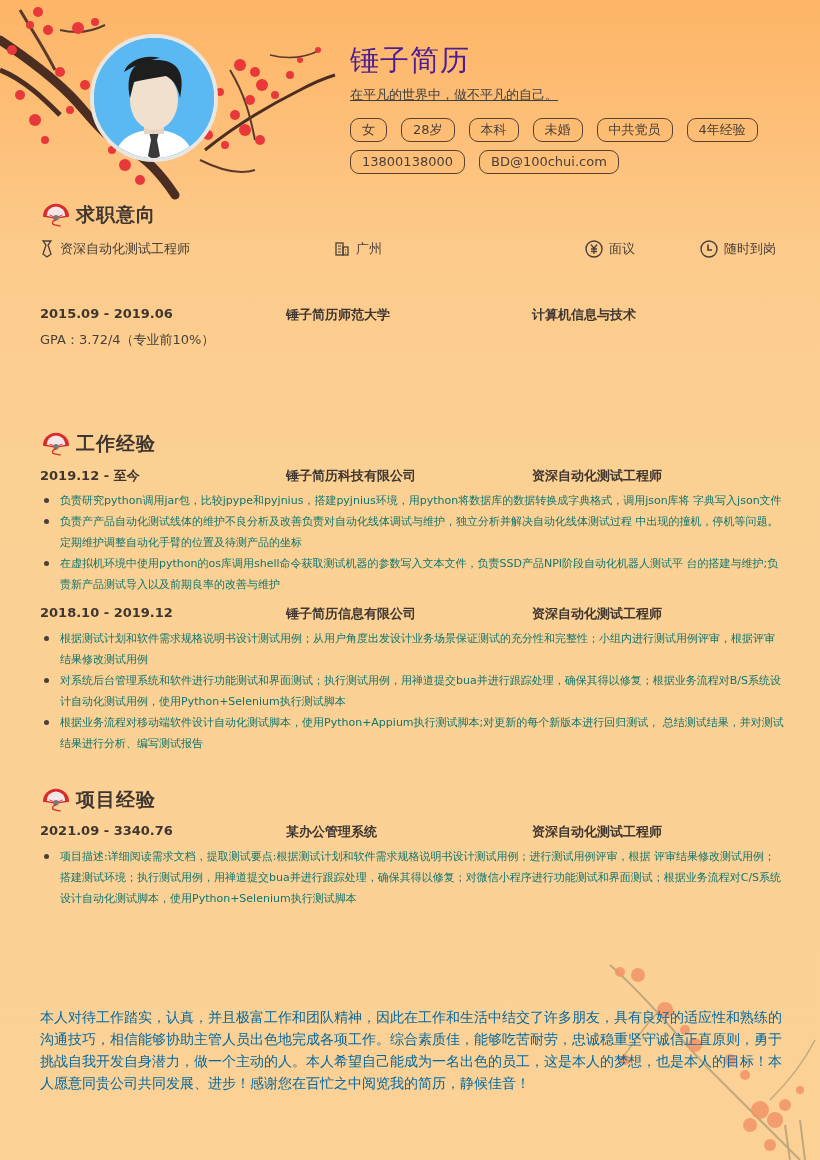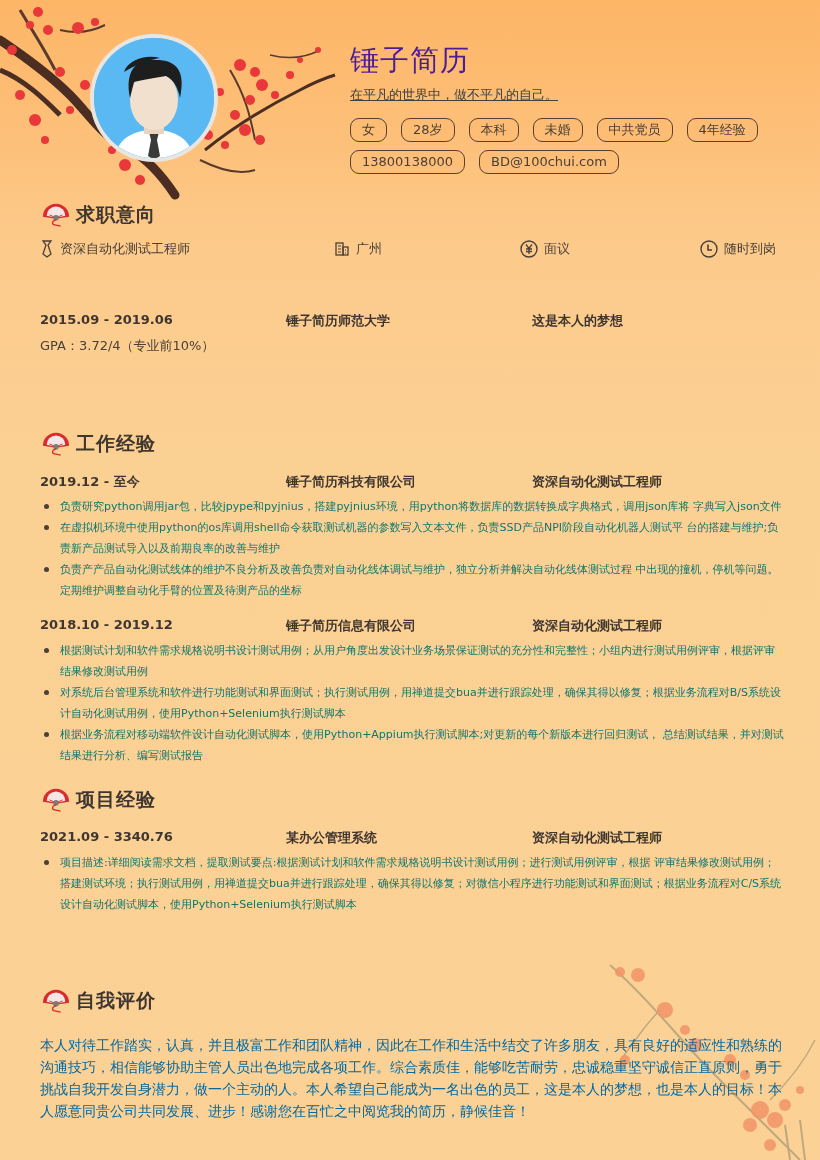--- a/index.html
+++ b/index.html
@@ -35,21 +35,21 @@
   
   .section { position: absolute; left: 40px; width: 745px; }
   .sec-title { display: flex; align-items: flex-end; height: 28px; }
   .fan { width: 32px; height: 28px; margin-right: 4px; }
   .sec-title-text { font-size: 19px; font-weight: bold; color: #3f3630; letter-spacing: 1px; }
 
   .intent-row { display: flex; margin-top: 12px; font-size: 13px; color: #4a4038; }
   .intent-item { display: flex; align-items: center; }
   .intent-item svg { margin-right: 6px; }
 
-  .row3 { display: flex; font-size: 13px; font-weight: bold; color: #3f3630; margin-top: 16px; height: 18px; }
+  .row3 { display: flex; font-size: 13px; font-weight: bold; color: #3f3630; margin-top: 10px; height: 18px; }
   .row3 .c1 { width: 246px; }
   .row3 .c2 { width: 246px; }
   .plain { font-size: 13px; line-height: 22px; color: #4a4038; }
 
   ul.bullets { list-style: none; margin-top: 5px; }
   ul.bullets li {
     position: relative; padding-left: 20px; font-size: 11px; line-height: 21px; color: #0f766e;
   }
   ul.bullets li::before {
     content: ""; position: absolute; left: 4px; top: 8px; width: 5px; height: 5px;
@@ -158,64 +158,64 @@
         <span>资深自动化测试工程师</span>
       </div>
       <div class="intent-item" style="width:186px;">
         <svg width="16" height="16" viewBox="0 0 16 16">
           <rect x="2" y="2" width="7" height="12" stroke="#4a4038" stroke-width="1.3" fill="none"></rect>
           <rect x="9" y="6" width="5" height="8" stroke="#4a4038" stroke-width="1.3" fill="none"></rect>
           <path d="M4,5 H7 M4,8 H7 M4,11 H7 M11,9 H12 M11,12 H12" stroke="#4a4038" stroke-width="1"></path>
         </svg>
         <span>广州</span>
       </div>
-      <div class="intent-item" style="width:180px;">
+      <div class="intent-item" style="width:180px;justify-content:center;">
         <svg width="18" height="18" viewBox="0 0 18 18">
           <circle cx="9" cy="9" r="8" stroke="#4a4038" stroke-width="1.4" fill="none"></circle>
           <path d="M6,4.5 L9,8.5 L12,4.5 M9,8.5 V14 M6,9 H12 M6,11.5 H12" stroke="#4a4038" stroke-width="1.3" fill="none"></path>
         </svg>
         <span>面议</span>
       </div>
       <div class="intent-item">
         <svg width="18" height="18" viewBox="0 0 18 18">
           <circle cx="9" cy="9" r="8" stroke="#4a4038" stroke-width="1.4" fill="none"></circle>
           <path d="M8,4.5 V10 H12" stroke="#4a4038" stroke-width="1.6" fill="none"></path>
         </svg>
         <span>随时到岗</span>
       </div>
     </div>
   </div>
 
   <div class="section" style="top:296px;">
     <div class="row3">
       <span class="c1">2015.09 - 2019.06</span>
       <span class="c2">锤子简历师范大学</span>
-      <span>这是本人的梦想</span>
+      <span>计算机信息与技术</span>
     </div>
     <div class="plain" style="margin-top:5px;">GPA：3.72/4（专业前10%）</div>
   </div>
 
   <div class="section" style="top:429px;">
     <div class="sec-title">
       <svg class="fan" viewBox="0 0 34 30">
           <use href="#fan"></use>
         </svg>
       <span class="sec-title-text">工作经验</span>
     </div>
 
     <div>
       <div class="row3">
         <span class="c1">2019.12 - 至今</span>
         <span class="c2">锤子简历科技有限公司</span>
         <span>资深自动化测试工程师</span>
       </div>
       <ul class="bullets">
         <li>负责研究python调用jar包，比较jpype和pyjnius，搭建pyjnius环境，用python将数据库的数据转换成字典格式，调用json库将 字典写入json文件</li>
+        <li>负责产产品自动化测试线体的维护不良分析及改善负责对自动化线体调试与维护，独立分析并解决自动化线体测试过程 中出现的撞机，停机等问题。定期维护调整自动化手臂的位置及待测产品的坐标</li>
         <li>在虚拟机环境中使用python的os库调用shell命令获取测试机器的参数写入文本文件，负责SSD产品NPI阶段自动化机器人测试平 台的搭建与维护;负责新产品测试导入以及前期良率的改善与维护</li>
-        <li>负责产产品自动化测试线体的维护不良分析及改善负责对自动化线体调试与维护，独立分析并解决自动化线体测试过程 中出现的撞机，停机等问题。定期维护调整自动化手臂的位置及待测产品的坐标</li>
       </ul>
     </div>
 
     <div style="margin-top:10px;">
       <div class="row3">
         <span class="c1">2018.10 - 2019.12</span>
         <span class="c2">锤子简历信息有限公司</span>
         <span>资深自动化测试工程师</span>
       </div>
       <ul class="bullets">
@@ -260,22 +260,16 @@
         <circle cx="175" cy="170" r="8"></circle>
       <circle cx="150" cy="175" r="7"></circle>
         <circle cx="185" cy="155" r="6"></circle>
         <circle cx="200" cy="140" r="4"></circle>
       <circle cx="25" cy="110" r="5"></circle>
         <circle cx="170" cy="195" r="6"></circle>
     </g>
   </svg>
 
   <div class="section" style="top:986px;">
-    <div class="sec-title">
-      <svg class="fan" viewBox="0 0 34 30">
-          <use href="#fan"></use>
-        </svg>
-      <span class="sec-title-text">自我评价</span>
-    </div>
     <div class="eval">本人对待工作踏实，认真，并且极富工作和团队精神，因此在工作和生活中结交了许多朋友，具有良好的适应性和熟练的沟通技巧，相信能够协助主管人员出色地完成各项工作。综合素质佳，能够吃苦耐劳，忠诚稳重坚守诚信正直原则，勇于挑战自我开发自身潜力，做一个主动的人。本人希望自己能成为一名出色的员工，这是本人的梦想，也是本人的目标！本人愿意同贵公司共同发展、进步！感谢您在百忙之中阅览我的简历，静候佳音！</div>
   </div>
 
 </div>
 
 </body></html>

